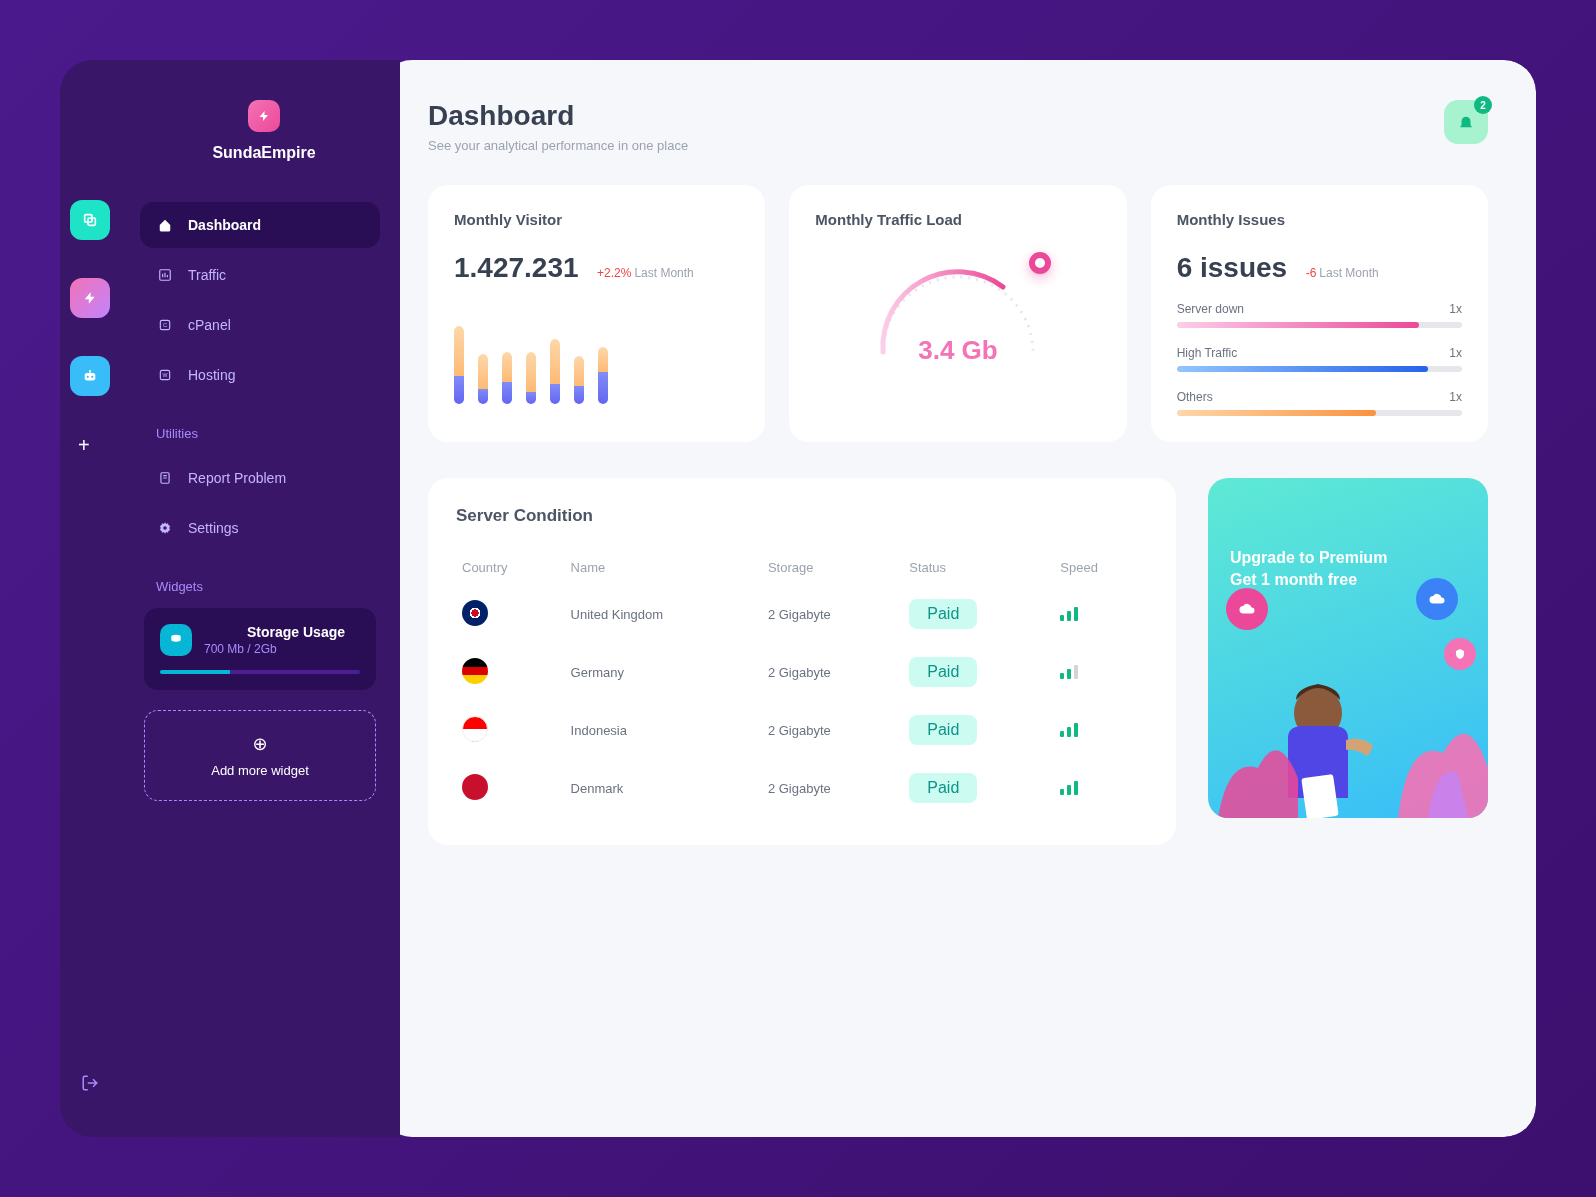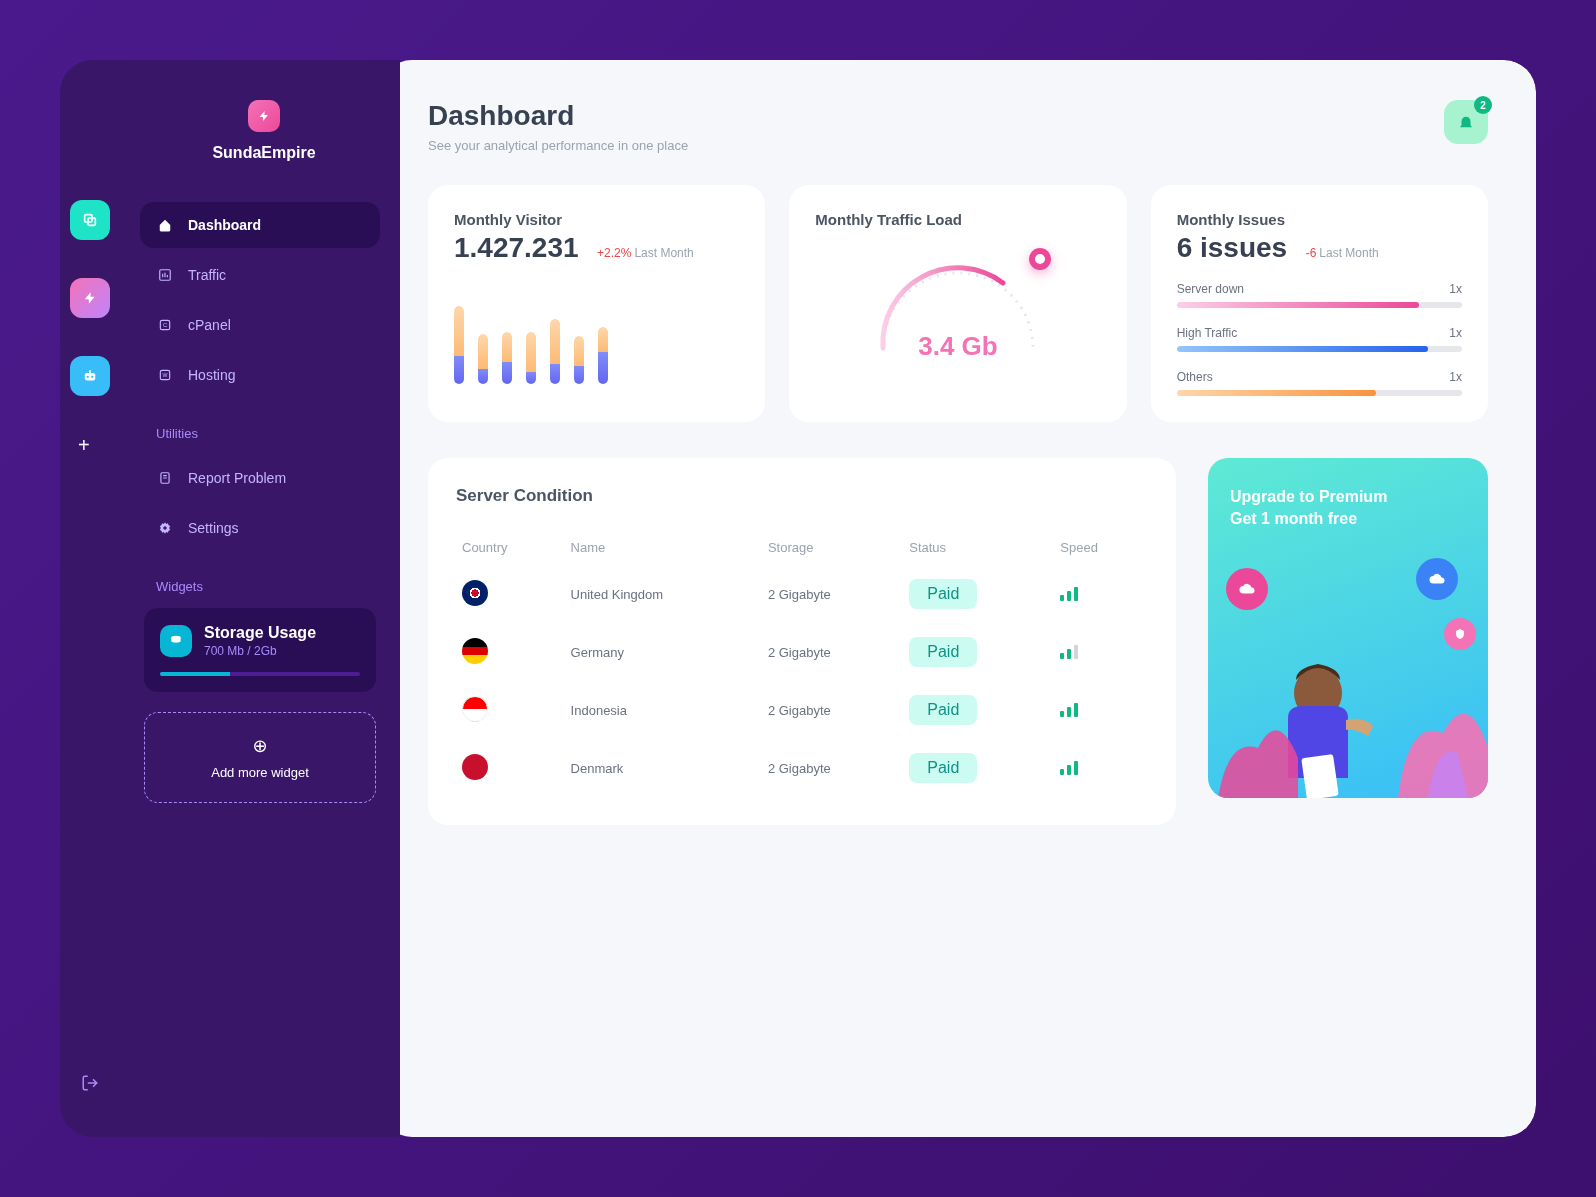--- a/index.html
+++ b/index.html
@@ -16,36 +16,36 @@
 .brand { display:flex; align-items:center; gap:12px; margin-bottom:40px; padding-left:8px;flex-direction:column; }
 .brand-icon { width:32px; height:32px; background:linear-gradient(135deg,#f472b6,#ec4899); border-radius:10px; display:flex; align-items:center; justify-content:center; color:#fff; font-size:14px; }
 .brand-name { font-weight:700; font-size:16px; }
 .nav-item { display:flex; align-items:center; gap:14px; padding:14px 16px; border-radius:14px; font-size:14px; color:#c4b5fd; cursor:pointer; margin-bottom:4px; }
 .nav-item.active { background:#2a0e55; color:#fff; font-weight:600; }
 .nav-icon { width:18px; height:18px; display:flex; align-items:center; justify-content:center; font-size:13px; }
 .section-label { font-size:13px; color:#a78bfa; margin:28px 0 14px 16px; font-weight:500; }
 .widget-card { background:#2a0e55; border-radius:14px; padding:16px; margin:12px 4px; }
 .widget-head { display:flex; align-items:center; gap:12px; }
 .widget-icon { width:32px; height:32px; background:#06b6d4; border-radius:10px; display:flex; align-items:center; justify-content:center; }
-.widget-title { font-size:16px; font-weight:600; }
+.widget-title { font-size:14px; font-weight:600;margin-left:43px; }
 .widget-sub { font-size:12px; color:#a78bfa; margin-top:2px; }
 .widget-bar { height:4px; background:#4c1d95; border-radius:2px; margin-top:14px; overflow:hidden; }
 .widget-fill { height:100%; width:35%; background:#06b6d4; }
 .add-widget { margin:20px 4px; border:1.5px dashed #a78bfa; border-radius:14px; padding:22px; text-align:center; cursor:pointer; }
 .add-widget-icon { font-size:18px; margin-bottom:8px; }
 .add-widget-text { font-size:13px; font-weight:500; }
 .main { flex:1; background:#f5f7fb; border-radius:32px; padding:40px 48px; overflow:auto; margin-left:-20px; }
 .header { display:flex; justify-content:space-between; align-items:flex-start; margin-bottom:32px; }
 .page-title { font-size:28px; font-weight:700; color:#374151; }
 .page-sub { font-size:13px; color:#9ca3af; margin-top:6px; }
 .bell { width:44px; height:44px; background:#a7f3d0; border-radius:14px; display:flex; align-items:center; justify-content:center; position:relative; cursor:pointer; }
 .bell-badge { position:absolute; top:-4px; right:-4px; width:18px; height:18px; background:#10b981; border-radius:50%; color:#fff; font-size:10px; display:flex; align-items:center; justify-content:center; font-weight:600; }
 .cards { display:grid; grid-template-columns:repeat(3,1fr); gap:24px; margin-bottom:36px; }
 .card { background:#fff; border-radius:20px; padding:26px; }
-.card-title { font-size:15px; font-weight:600; color:#4b5563; margin-bottom:4px; }
+.card-title { font-size:15px; font-weight:600; color:#4b5563; margin-bottom:24px; }
 .card-value { font-size:28px; font-weight:700; color:#374151; display:inline-block; }
 .card-delta { font-size:12px; margin-left:14px; }
 .delta-up { color:#ef4444; }
 .delta-down { color:#ef4444; }
 .delta-label { color:#9ca3af; margin-left:3px;margin-top:8px; }
 .bars { display:flex; align-items:flex-end; gap:14px; height:96px; margin-top:24px; }
 .bar-col { width:10px; display:flex; flex-direction:column; justify-content:flex-end; border-radius:5px; overflow:hidden; }
 .bar-top { background:linear-gradient(180deg,#fed7aa,#fdba74); border-radius:5px 5px 0 0; }
 .bar-bot { background:linear-gradient(180deg,#818cf8,#6366f1); }
 .gauge { position:relative; height:120px; margin-top:20px; display:flex; align-items:flex-end; justify-content:center; }
@@ -60,21 +60,21 @@
 .table-card { background:#fff; border-radius:20px; padding:28px; }
 .table-title { font-size:17px; font-weight:600; color:#4b5563; margin-bottom:24px; }
 table { width:100%; border-collapse:collapse; }
 th { text-align:left; font-size:13px; font-weight:500; color:#9ca3af; padding:10px 6px; }
 td { padding:14px 6px; font-size:13px; color:#6b7280; }
 .flag { width:26px; height:26px; border-radius:50%; display:inline-block; }
 .badge { background:#ccfbf1; color:#0d9488; padding:6px 18px; border-radius:8px; font-size:16px; font-weight:500; display:inline-block; }
 .speed { display:flex; gap:3px; align-items:flex-end; }
 .speed span { width:4px; background:#10b981; border-radius:1px; }
 .promo { background:linear-gradient(160deg,#5eead4 0%,#38bdf8 100%); border-radius:20px; padding:28px 22px; color:#fff; position:relative; overflow:hidden; height:340px; }
-.promo-title { font-size:16px; font-weight:700; line-height:1.4; position:relative; z-index:2; }
+.promo-title { font-size:16px; font-weight:700; line-height:1.4; position:relative; z-index:2;margin-top:41px; }
 .promo-art { position:absolute; inset:0; }
 .art-circle { position:absolute; width:42px; height:42px; border-radius:50%; display:flex; align-items:center; justify-content:center; }
 </style>
 </head>
 <body>
 
 <div class="app">
   <div class="rail">
     <div class="rail-item rail-copy">
         <svg width="16" height="16" viewBox="0 0 24 24" fill="none" stroke="#fff" stroke-width="2.5">

